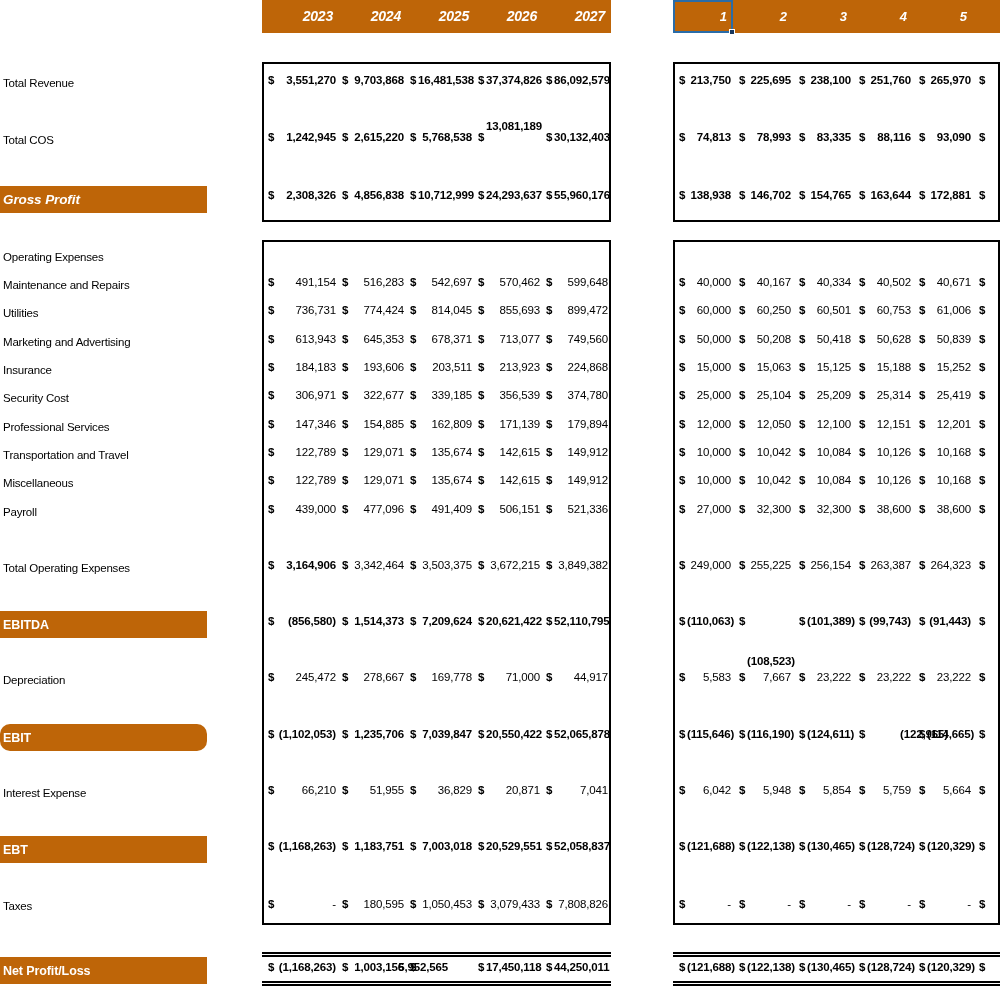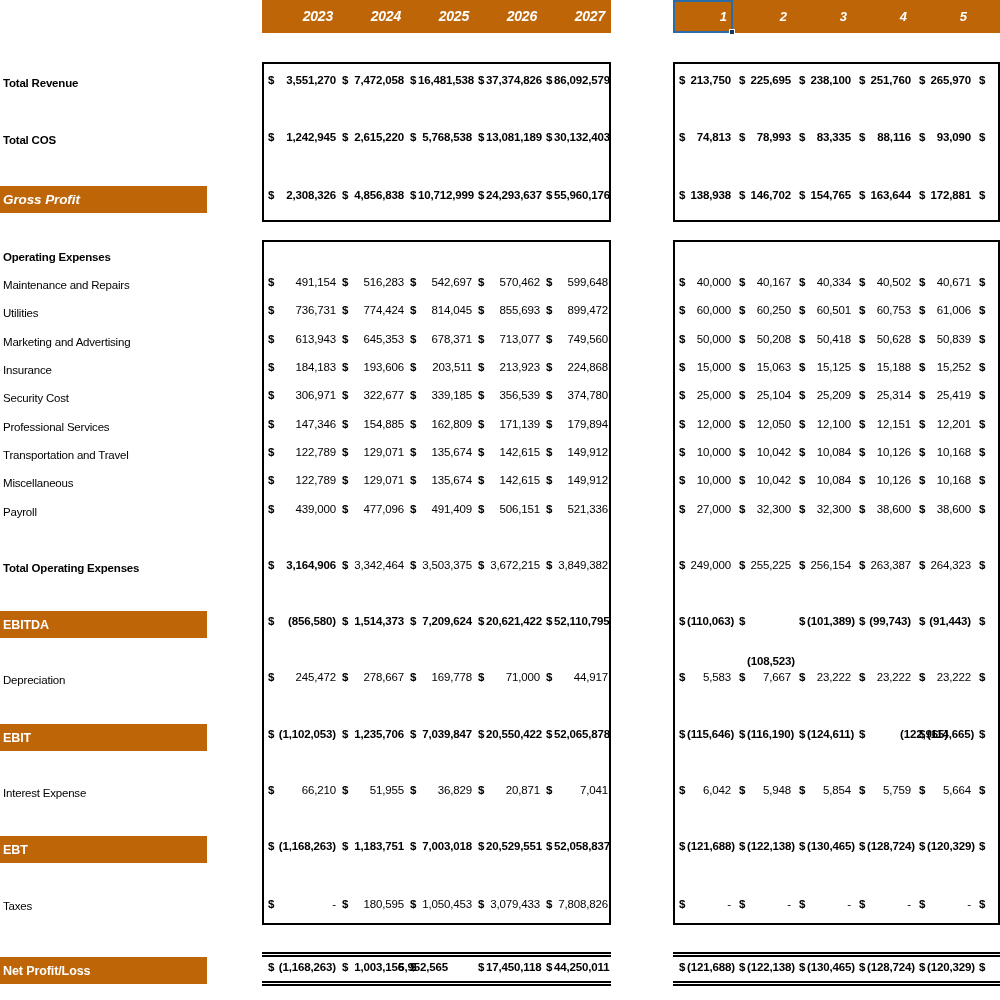--- a/index.html
+++ b/index.html
@@ -17,21 +17,21 @@
   .hdrtitle{
     font-weight:bold;font-size:13.5px;font-style:italic;
     display:flex;align-items:center;padding-left:4px;
     letter-spacing:-.1px;
   }
   .rowlabel{
     font-size:11.5px;color:#000;white-space:nowrap;
     display:flex;align-items:center;padding-left:3px;
     letter-spacing:-.2px;
   }
-  .rowlabel.bold{font-weight:bold;}
+  .rowlabel.bold{font-weight:normal;}
   .bandlabel{
     font-size:12.5px;font-weight:bold;color:#fff;
     display:flex;align-items:center;padding-left:3px;
     letter-spacing:-.1px;
   }
   .bandlabel.ital{font-style:italic;font-size:13.5px;}
 
   
   .yearband{height:33px;top:0;}
   .yearcell{
@@ -107,21 +107,21 @@
   <div class="blockbox" style="left:673px;top:240px;width:327px;height:685px;"></div>
   <div class="dblline" style="left:673px;top:952px;width:327px;"></div>
   <div class="dblline" style="left:673px;top:981px;width:327px;"></div>
 
   <div class="abs orange" style="left:0;top:186px;width:207px;height:27px;">
     <div class="bandlabel ital" style="height:27px;">Gross Profit</div>
   </div>
   <div class="abs orange" style="left:0;top:611px;width:207px;height:27px;">
     <div class="bandlabel" style="height:27px;">EBITDA</div>
   </div>
-  <div class="abs orange" style="left:0;top:724px;width:207px;height:27px;">
+  <div class="abs orange" style="left:0;top:724px;width:207px;height:27px;border-radius:10px;">
     <div class="bandlabel" style="height:27px;">EBIT</div>
   </div>
   <div class="abs orange" style="left:0;top:836px;width:207px;height:27px;">
     <div class="bandlabel" style="height:27px;">EBT</div>
   </div>
   <div class="abs orange" style="left:0;top:957px;width:207px;height:27px;">
     <div class="bandlabel" style="height:27px;">Net Profit/Loss</div>
   </div>
 
   <div class="rowlabel bold abs" style="left:0;top:72px;height:22px;">Total Revenue</div>
@@ -138,21 +138,21 @@
   <div class="rowlabel abs" style="left:0;top:502px;height:20px;">Payroll</div>
   <div class="rowlabel bold abs" style="left:0;top:558px;height:20px;">Total Operating Expenses</div>
   <div class="rowlabel abs" style="left:0;top:670px;height:20px;">Depreciation</div>
   <div class="rowlabel abs" style="left:0;top:783px;height:20px;">Interest Expense</div>
   <div class="rowlabel abs" style="left:0;top:896px;height:20px;">Taxes</div>
 
   <div id="grid">
       <div class="dol" style="left: 268px; top: 74px;">$</div>
       <div class="num b" style="left: 276px; top: 74px; width: 60px;">3,551,270</div>
       <div class="dol" style="left: 342px; top: 74px;">$</div>
-      <div class="num b" style="left: 350px; top: 74px; width: 54px;">7,472,058</div>
+      <div class="num b" style="left: 350px; top: 74px; width: 54px;">9,703,868</div>
       <div class="dol" style="left: 410px; top: 74px;">$</div>
       <div class="num b" style="left: 418px; top: 74px; width: 54px;">16,481,538</div>
       <div class="dol" style="left: 478px; top: 74px;">$</div>
       <div class="num b" style="left: 486px; top: 74px; width: 54px;">37,374,826</div>
       <div class="dol" style="left: 546px; top: 74px;">$</div>
       <div class="num b" style="left: 554px; top: 74px; width: 54px;">86,092,579</div>
       <div class="dol" style="left: 679px; top: 74px;">$</div>
       <div class="num b" style="left: 687px; top: 74px; width: 44px;">213,750</div>
       <div class="dol" style="left: 739px; top: 74px;">$</div>
       <div class="num b" style="left: 747px; top: 74px; width: 44px;">225,695</div>
@@ -163,21 +163,21 @@
       <div class="dol" style="left: 919px; top: 74px;">$</div>
       <div class="num b" style="left: 927px; top: 74px; width: 44px;">265,970</div>
       <div class="dol" style="left: 979px; top: 74px;">$</div>
       <div class="dol" style="left: 268px; top: 131px;">$</div>
       <div class="num b" style="left: 276px; top: 131px; width: 60px;">1,242,945</div>
       <div class="dol" style="left: 342px; top: 131px;">$</div>
       <div class="num b" style="left: 350px; top: 131px; width: 54px;">2,615,220</div>
       <div class="dol" style="left: 410px; top: 131px;">$</div>
       <div class="num b" style="left: 418px; top: 131px; width: 54px;">5,768,538</div>
       <div class="dol" style="left: 478px; top: 131px;">$</div>
-      <div class="num b" style="left: 486px; top: 131px; width: 54px;">13,081,189</div>
+      <div class="num b" style="left: 486px; top: 120px; width: 54px;">13,081,189</div>
       <div class="dol" style="left: 546px; top: 131px;">$</div>
       <div class="num b" style="left: 554px; top: 131px; width: 54px;">30,132,403</div>
       <div class="dol" style="left: 679px; top: 131px;">$</div>
       <div class="num b" style="left: 687px; top: 131px; width: 44px;">74,813</div>
       <div class="dol" style="left: 739px; top: 131px;">$</div>
       <div class="num b" style="left: 747px; top: 131px; width: 44px;">78,993</div>
       <div class="dol" style="left: 799px; top: 131px;">$</div>
       <div class="num b" style="left: 807px; top: 131px; width: 44px;">83,335</div>
       <div class="dol" style="left: 859px; top: 131px;">$</div>
       <div class="num b" style="left: 867px; top: 131px; width: 44px;">88,116</div>

